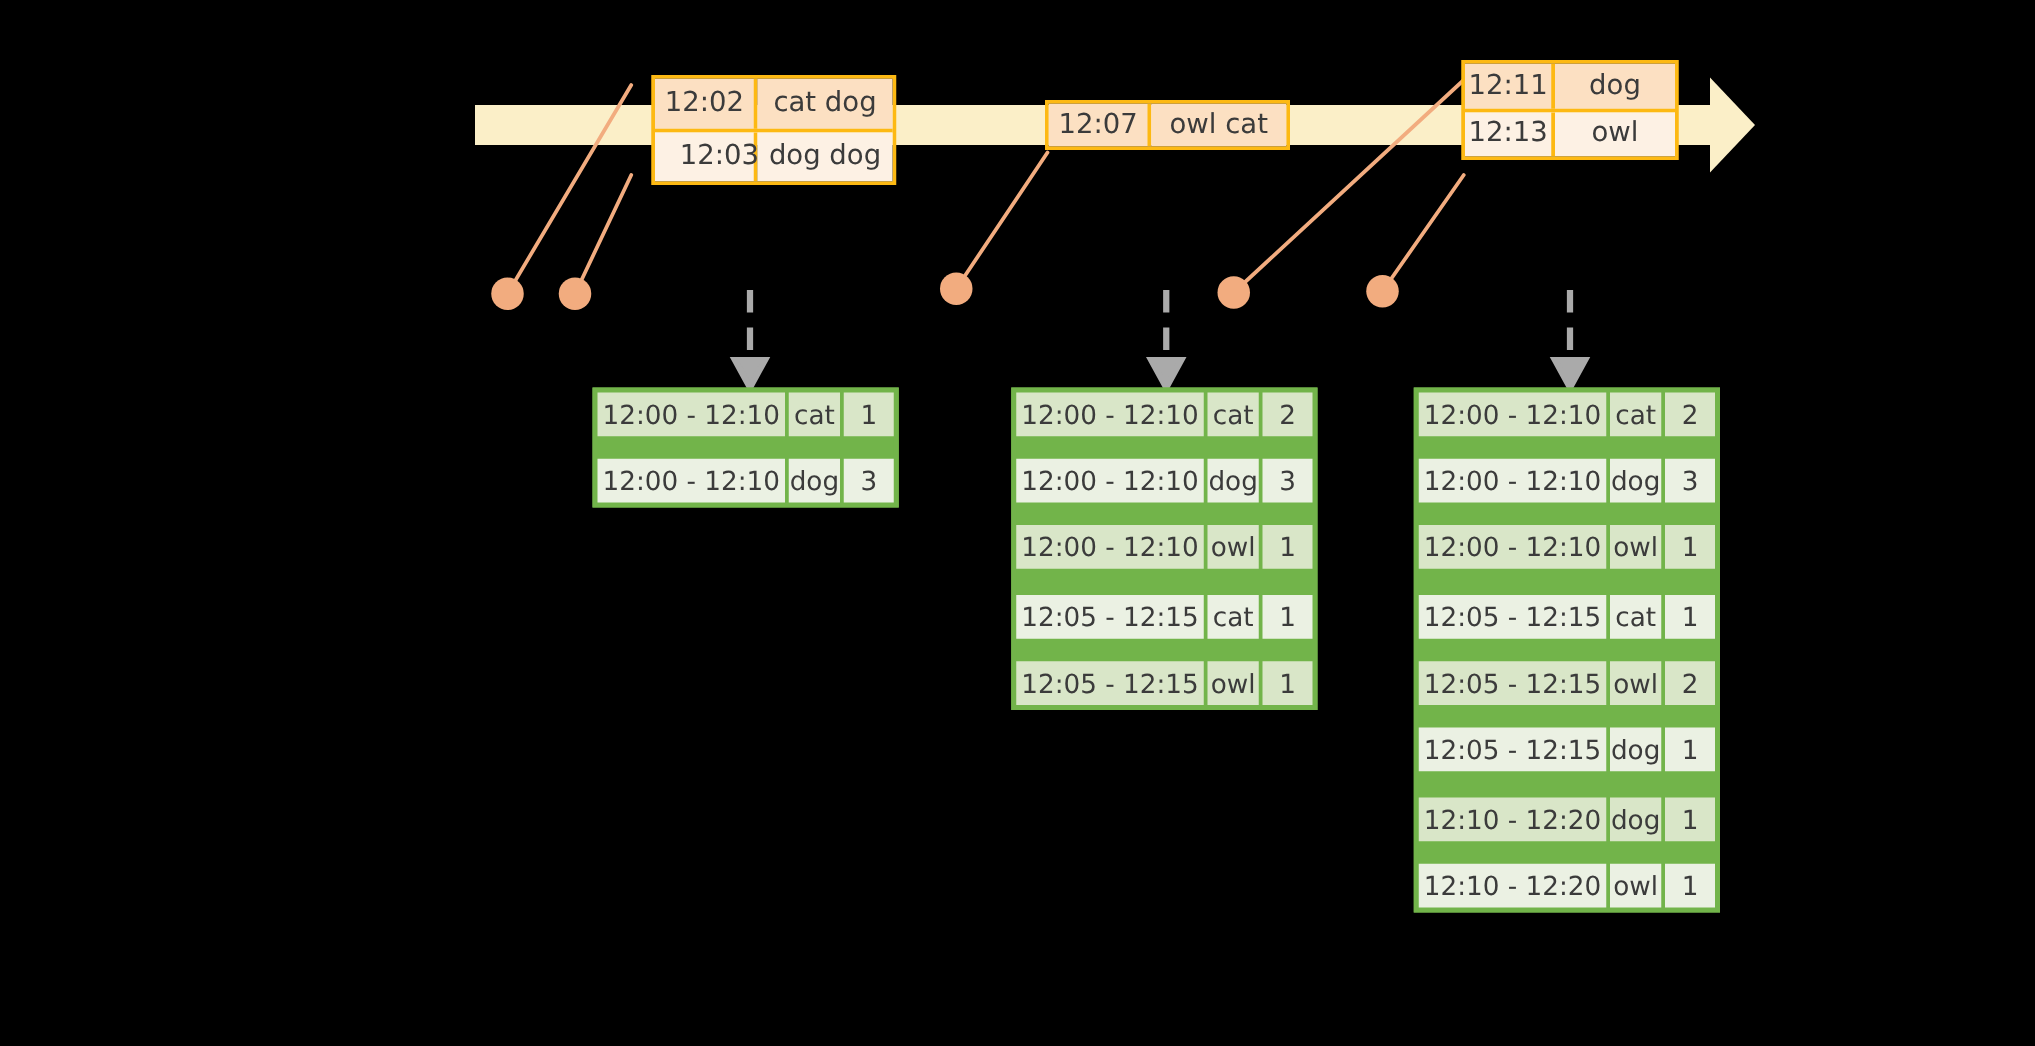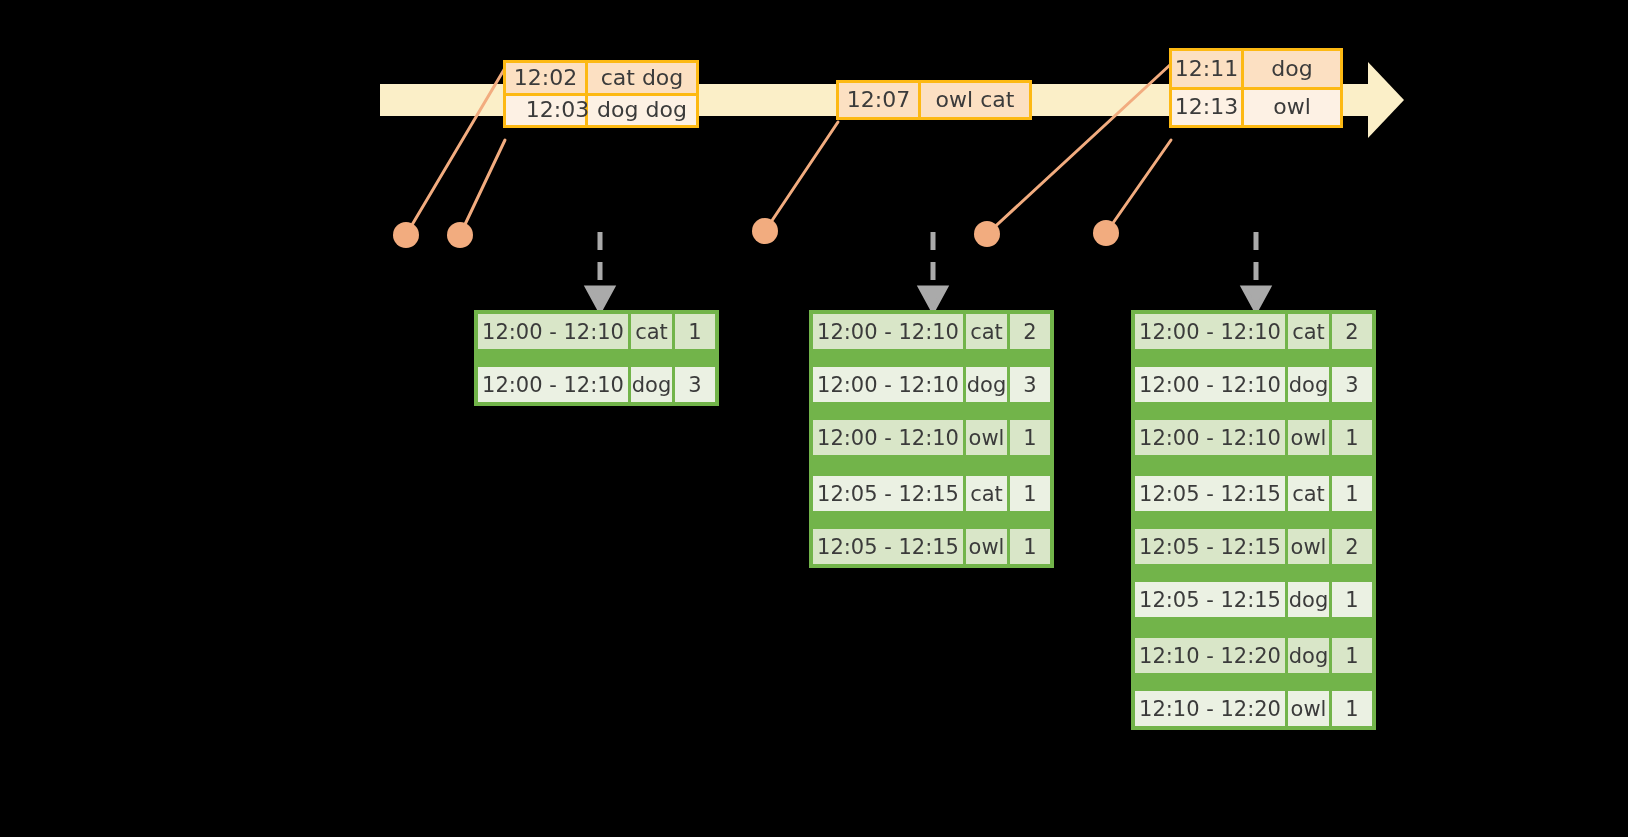--- a/index.html
+++ b/index.html
@@ -74,21 +74,21 @@
         <line x1="933" y1="232" x2="933" y2="290" stroke-dasharray="18,12"></line>
         <polygon points="921,288 945,288 933,310"></polygon>
       </g>
       <g>
         <line x1="1256" y1="232" x2="1256" y2="290" stroke-dasharray="18,12"></line>
         <polygon points="1244,288 1268,288 1256,310"></polygon>
       </g>
     </g>
   </svg>
 
-  <div class="evbox" style="left:503px;top:60px;width:196px;height:68px;">
+  <div class="evbox" style="left:521px;top:60px;width:196px;height:88px;">
     <div class="evrow">
       <div class="t shadeA" style="width:82px;">
         <span class="evtext">12:02</span>
       </div>
       <div class="w shadeA">
         <span class="evtext">cat dog</span>
       </div>
     </div>
     <div class="evrow">
       <div class="t shadeB" style="width:82px;padding-left:24px;">

